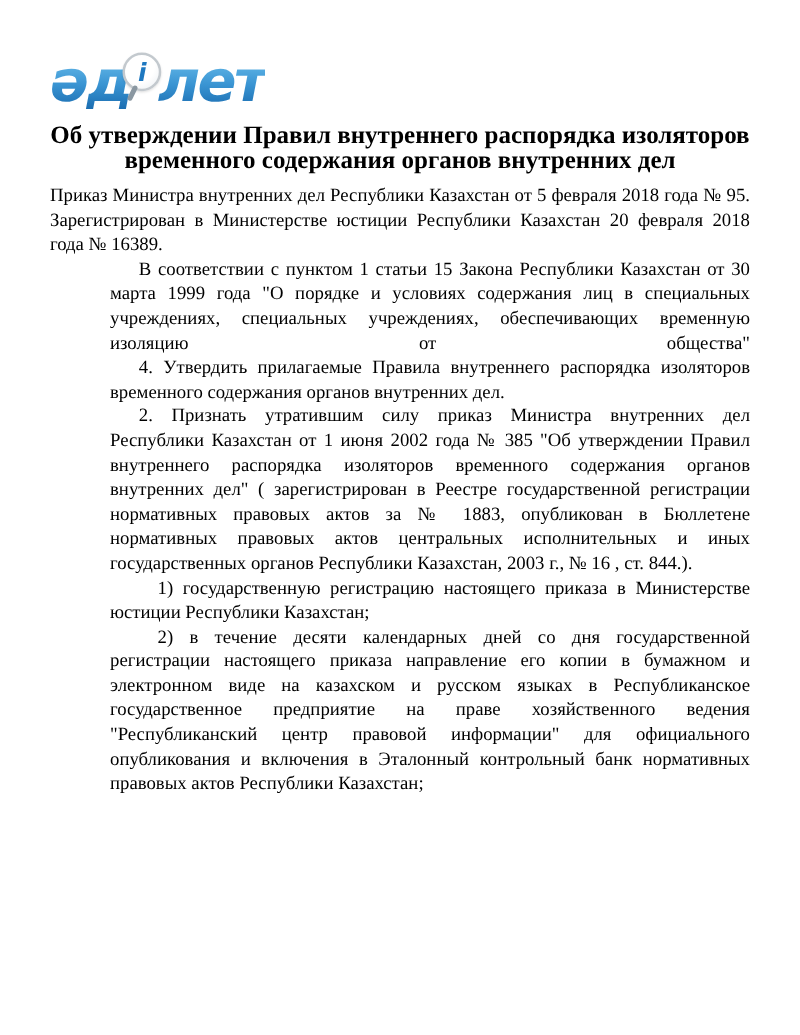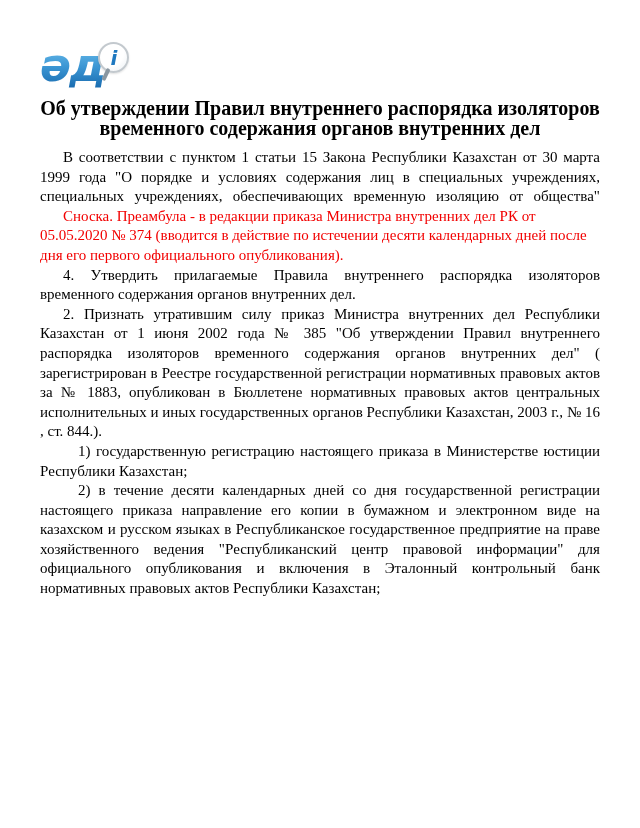--- a/index.html
+++ b/index.html
@@ -87,20 +87,21 @@
   .meta, .para, .footnote, .order-word {
     font-size: 15px;
     line-height: 19.6px;
     margin: 0;
   }
   .meta {
     text-align: justify;
   }
   .para {
     text-align: justify;
+    margin-left: 48px;
   }
   .indent { text-indent: 23px; }
   .sub    { text-indent: 38px; }
   .force-last { text-align-last: justify; }
   .order-word {
     font-weight: bold;
     text-align: left;
   }
   .footnote {
     color: #f20000;
@@ -112,28 +113,29 @@
 <body>
 
 <div class="page">
 
   <div class="logo">
     <span class="logo-part">әд</span>
     <span class="magnifier">
       <span class="mag-letter">і</span>
       <span class="mag-handle"></span>
     </span>
+    <span class="logo-part">лет</span>
   </div>
 
   <h1 class="title">Об утверждении Правил внутреннего распорядка изоляторов временного содержания органов внутренних дел</h1>
 
+  <p class="meta">Приказ Министра внутренних дел Республики Казахстан от 5 февраля 2018 года № 95. Зарегистрирован в Министерстве юстиции Республики Казахстан 20 февраля 2018 года № 16389.</p>
 
   <p class="para indent force-last">В соответствии с пунктом 1 статьи 15 Закона Республики Казахстан от 30 марта 1999 года "О порядке и условиях содержания лиц в специальных учреждениях, специальных учреждениях, обеспечивающих временную изоляцию от общества"</p>
 
 
-  <p class="footnote">Сноска. Преамбула - в редакции приказа Министра внутренних дел РК от 05.05.2020 № 374 (вводится в действие по истечении десяти календарных дней после дня его первого официального опубликования).</p>
 
   <p class="para indent">4. Утвердить прилагаемые Правила внутреннего распорядка изоляторов временного содержания органов внутренних дел.</p>
   <p class="para indent">2. Признать утратившим силу приказ Министра внутренних дел Республики Казахстан от 1 июня 2002 года № 385 "Об утверждении Правил внутреннего распорядка изоляторов временного содержания органов внутренних дел" ( зарегистрирован в Реестре государственной регистрации нормативных правовых актов за № 1883, опубликован в Бюллетене нормативных правовых актов центральных исполнительных и иных государственных органов Республики Казахстан, 2003 г., № 16 , ст. 844.).</p>
   <p class="para sub">1) государственную регистрацию настоящего приказа в Министерстве юстиции Республики Казахстан;</p>
   <p class="para sub">2) в течение десяти календарных дней со дня государственной регистрации настоящего приказа направление его копии в бумажном и электронном виде на казахском и русском языках в Республиканское государственное предприятие на праве хозяйственного ведения "Республиканский центр правовой информации" для официального опубликования и включения в Эталонный контрольный банк нормативных правовых актов Республики Казахстан;</p>
 
 </div>
 
 </body></html>

